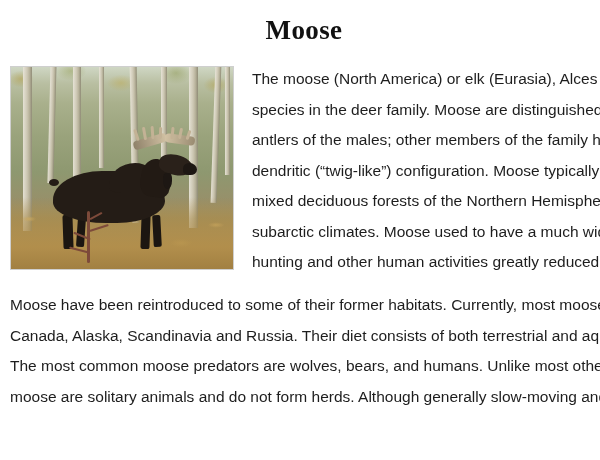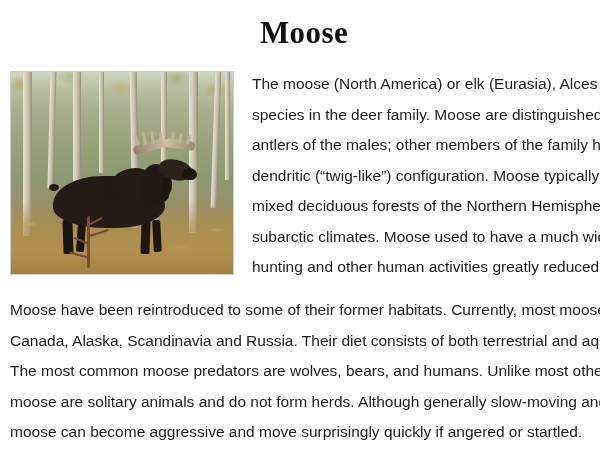--- a/index.html
+++ b/index.html
@@ -19,21 +19,21 @@
     width: 600px;
     height: 460px;
     box-sizing: border-box;
     padding: 14px 0 0 0;
   }
   .article-title {
     margin: 0;
     padding: 0 0 0 8px;
     text-align: center;
     font-family: "Liberation Serif", serif;
-    font-size: 31px;
+    font-size: 27px;
     font-weight: bold;
     letter-spacing: 0.4px;
     color: #111111;
     line-height: 1.2;
   }
   .content {
     padding: 0 0 0 10px;
     margin-top: 18px;
   }
   .intro-block {
@@ -327,17 +327,16 @@
         <div class="line">hunting and other human activities greatly reduced it over the years.</div>
       </div>
 
     </div>
 
     <div class="second-block">
       <div class="line">Moose have been reintroduced to some of their former habitats. Currently, most moose are found in</div>
       <div class="line">Canada, Alaska, Scandinavia and Russia. Their diet consists of both terrestrial and aquatic vegetation.</div>
       <div class="line">The most common moose predators are wolves, bears, and humans. Unlike most other deer species,</div>
       <div class="line">moose are solitary animals and do not form herds. Although generally slow-moving and sedentary,</div>
-      <div class="line">moose can become aggressive and move surprisingly quickly if angered or startled.</div>
     </div>
 
   </div>
 </div>
 
 </body></html>

